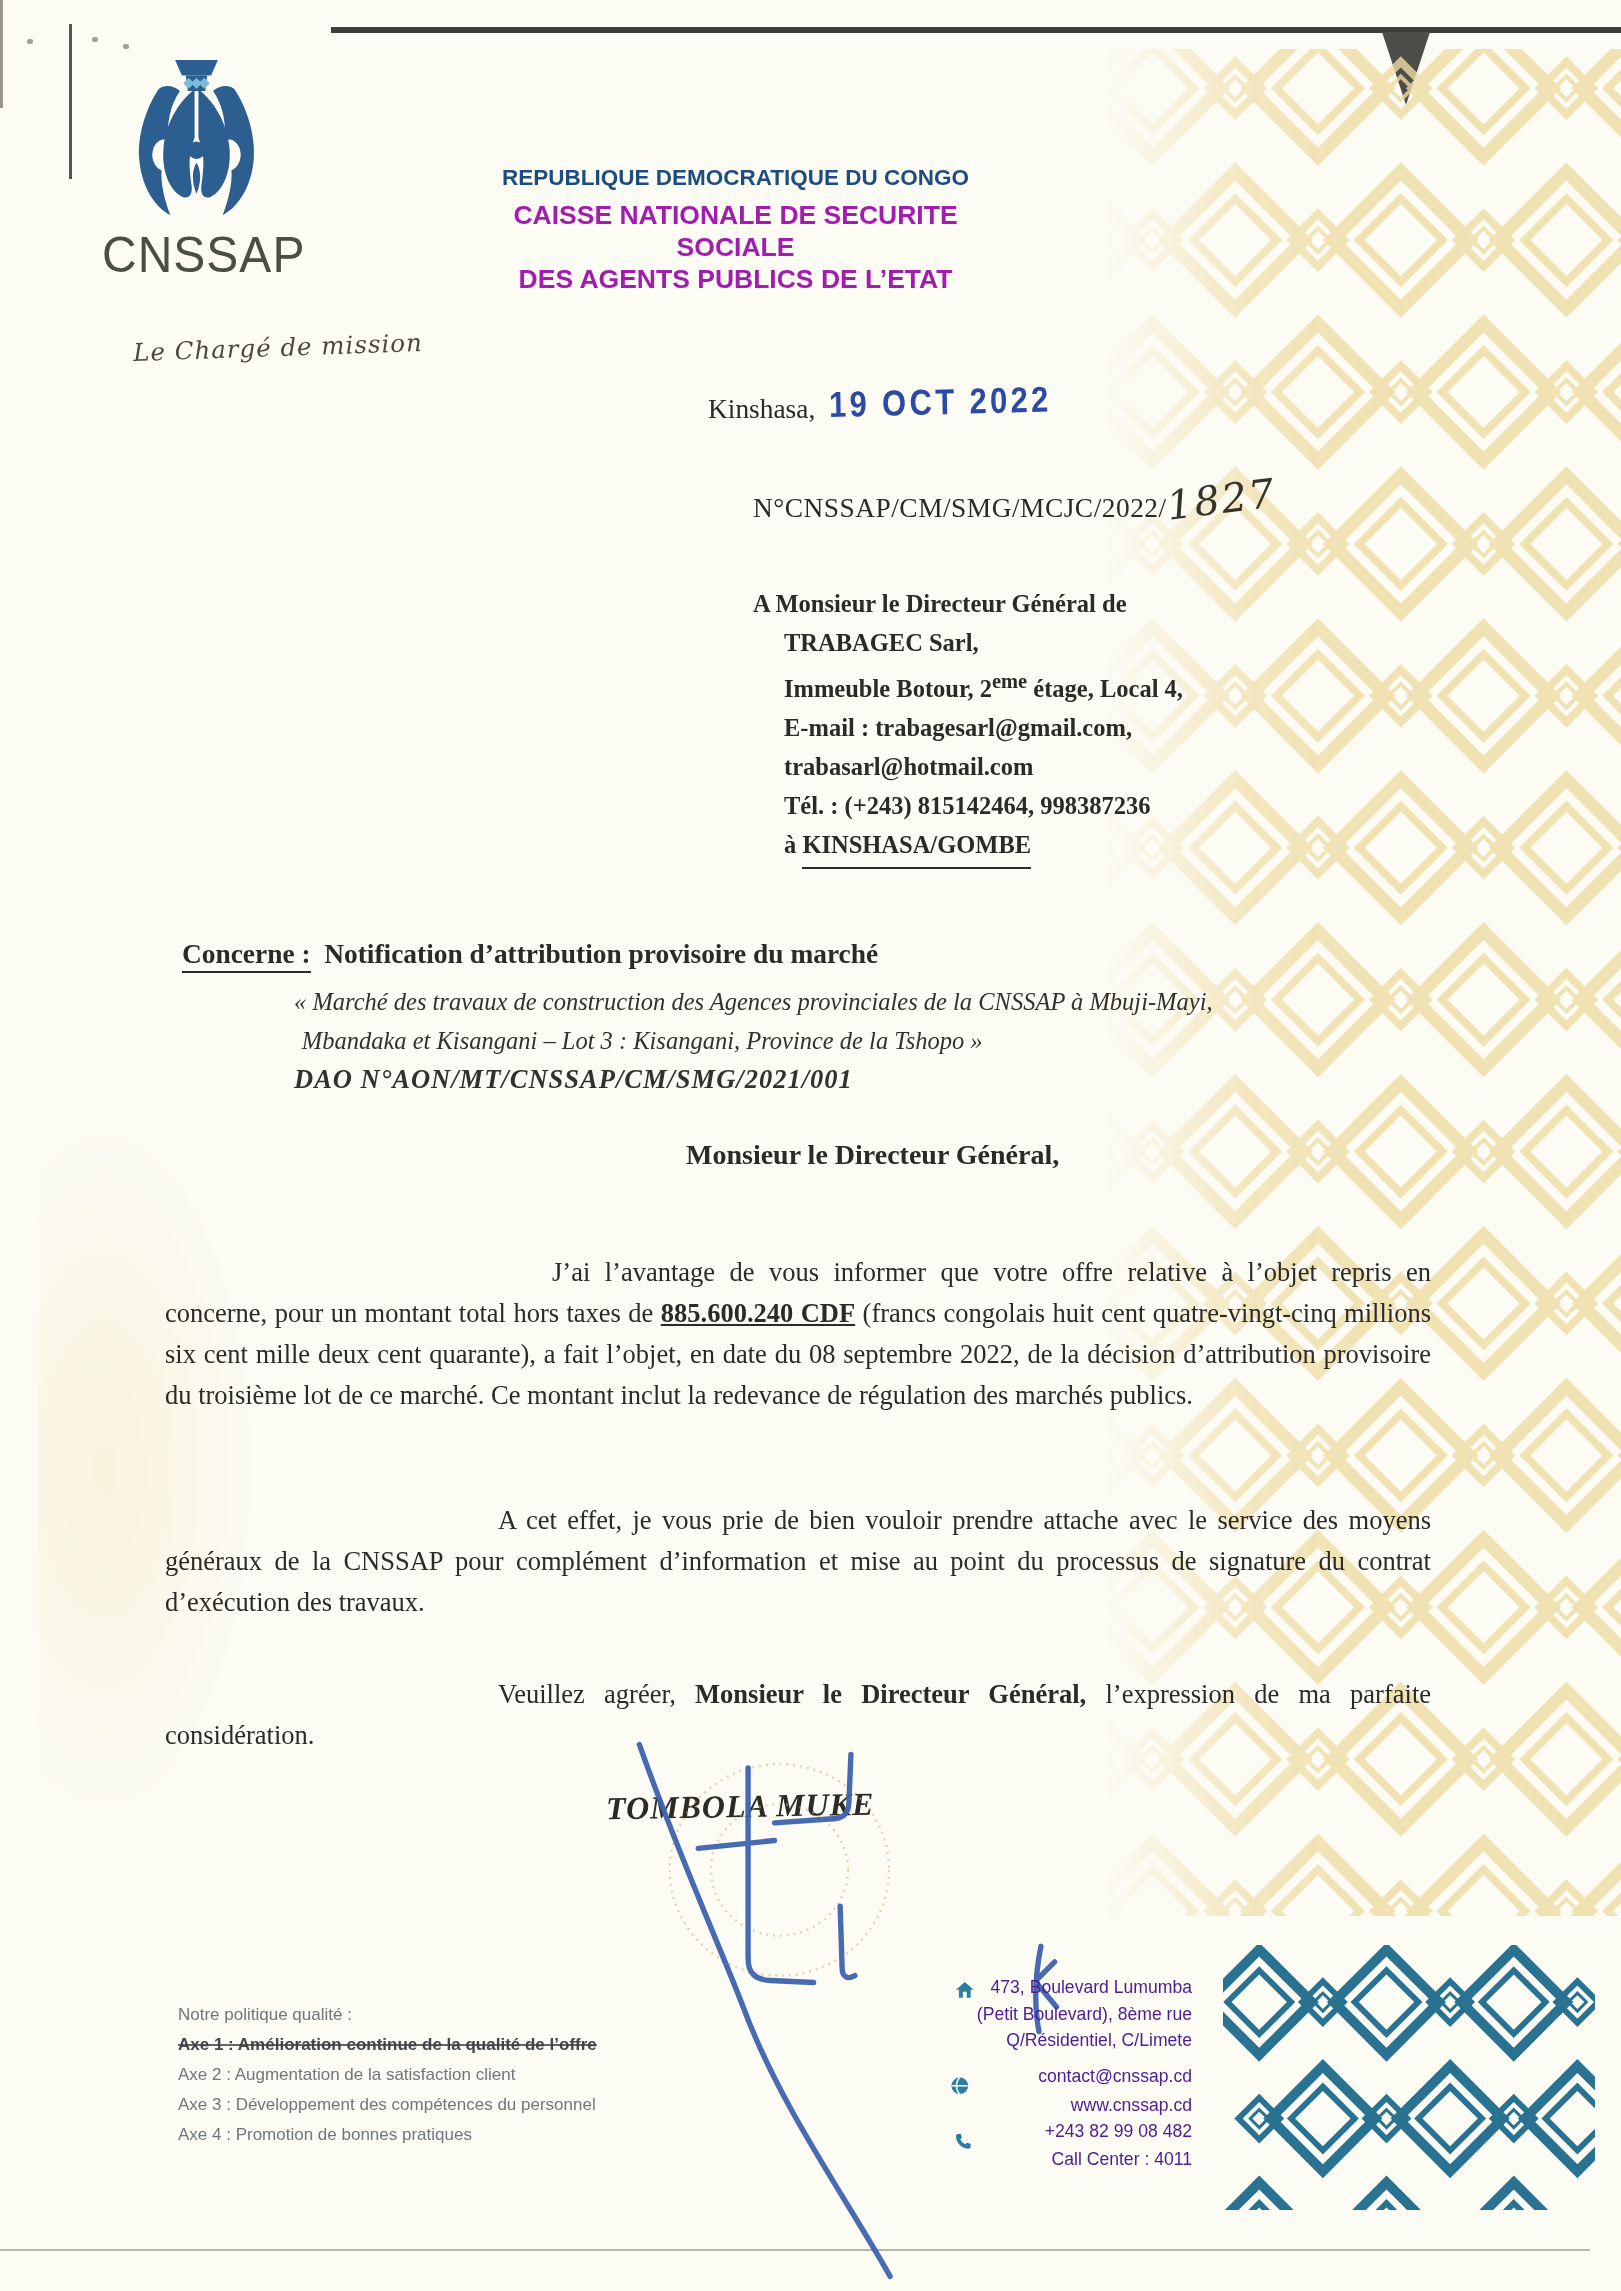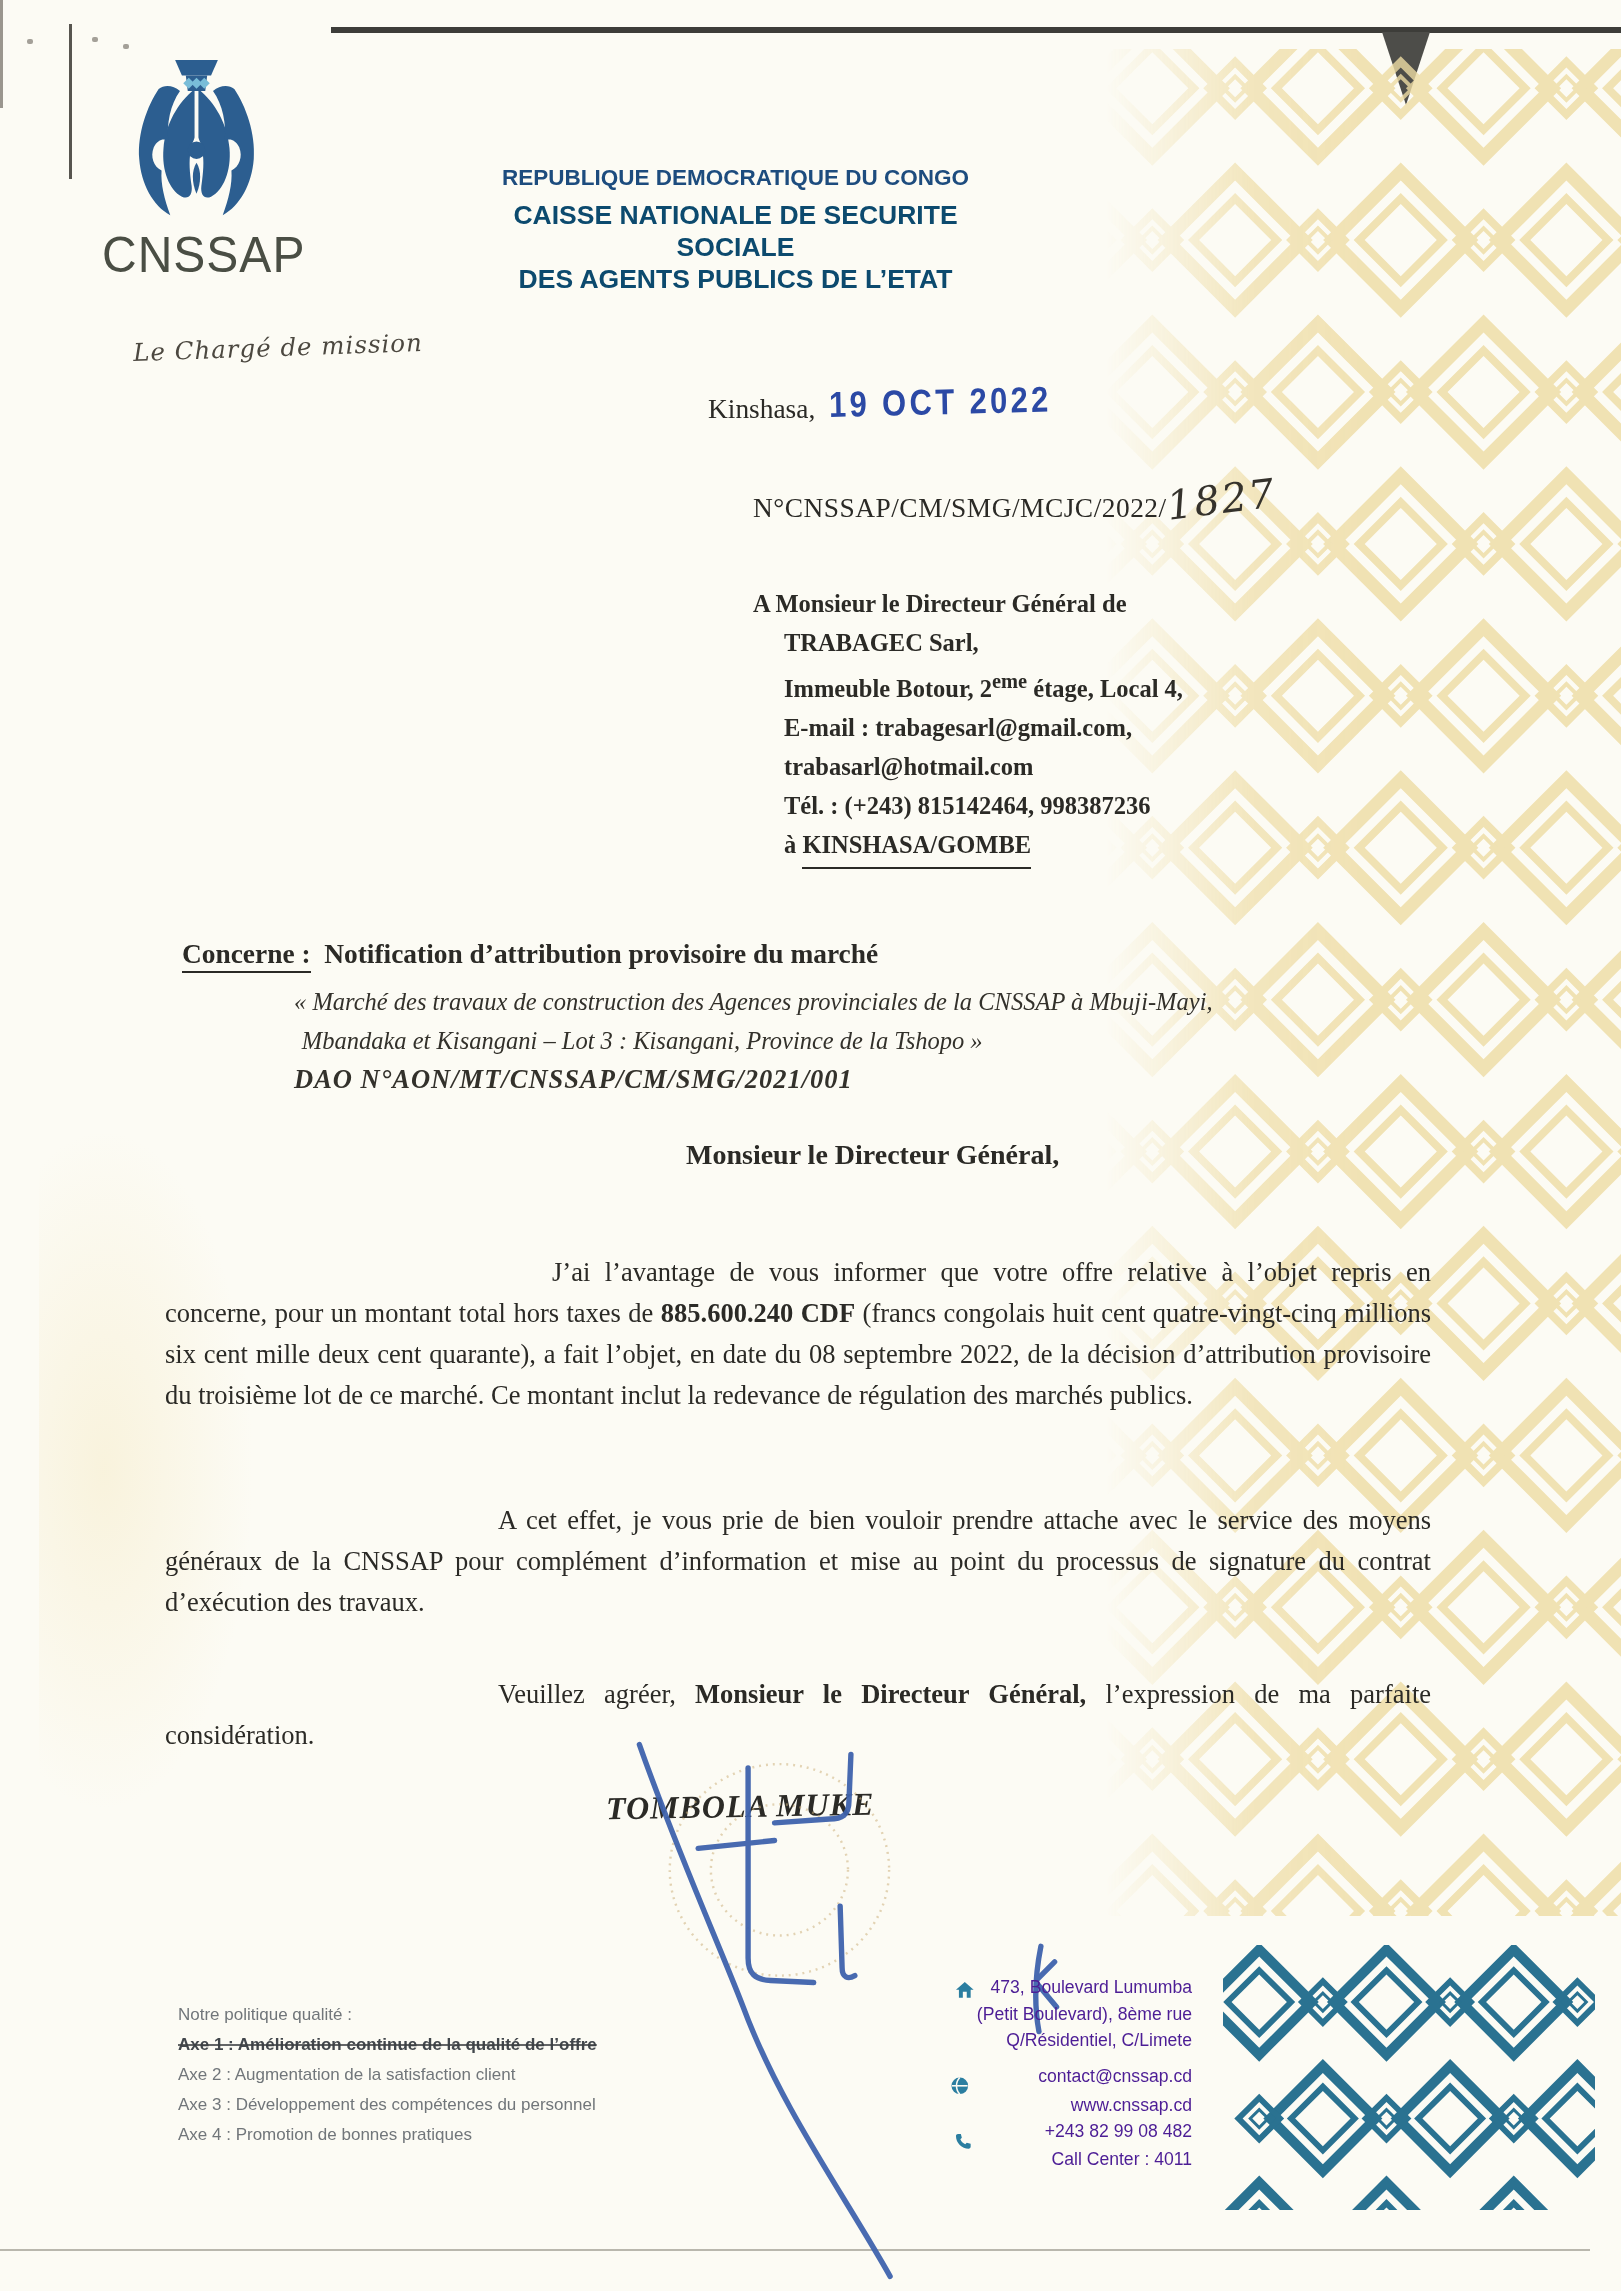--- a/index.html
+++ b/index.html
@@ -26,21 +26,21 @@
   .logo-svg{left:114px; top:55px;}
   .logo-word{left:102px; top:227px; width:196px; text-align:center;
     font-family:"Liberation Sans", sans-serif; font-size:48px; color:#4a4e44;
     letter-spacing:1px; transform:scaleY(1.06);}
   .sender-role{left:133px; top:333px; font-family:"DejaVu Serif", serif;
     font-style:italic; font-size:24.5px; color:#4c4840; transform:rotate(-2deg);
     letter-spacing:1px;}
   .org-block{left:461px; top:165px; width:549px; text-align:center;
     font-family:"Liberation Sans", sans-serif; font-weight:700;}
   .org-country{font-size:22.5px; color:#1d4c7e; margin-bottom:7.8px;}
-  .org-name{font-size:26.5px; color:#0c4a6e; line-height:32px;}
+  .org-name{font-size:26.5px; color:#a21caf; line-height:32px;}
 
   
   .gold-wrap{left:1106px; top:49px; width:516px; height:1867px; opacity:.8;
     -webkit-mask-image:linear-gradient(90deg, rgba(0,0,0,0) 0px, rgba(0,0,0,.85) 147px, #000 255px);
     mask-image:linear-gradient(90deg, rgba(0,0,0,0) 0px, rgba(0,0,0,.85) 147px, #000 255px);}
 
   
   .dateline-city{left:708px; top:394px; font-size:27.4px;}
   .date-stamp{left:829px; top:384px; font-family:"Liberation Sans", sans-serif;
     font-weight:700; font-size:36px; color:#2b49a5; letter-spacing:3.9px;
@@ -62,21 +62,21 @@
     font-style:italic; font-size:24.5px; line-height:39px; color:#33312b;}
   .subject-dao{font-weight:700; font-size:26.5px; letter-spacing:1px; font-style:italic;}
 
   
   .salutation{left:686px; top:1139px; font-size:28px; font-weight:700;}
   .para{left:165px; width:1266px; font-size:26.5px; line-height:41px;
     text-align:justify; color:#2b2a26;}
   .p1{top:1225px; text-indent:387px;}
   .p2{top:1473px; text-indent:333px;}
   .closing{top:1647px; text-indent:333px;}
-  .amount{font-weight:700;}
+  .amount{font-weight:700;text-decoration:underline;}
 
   
   .signer-name{left:606px; top:1788px; font-size:32px; font-weight:700;
     font-style:italic; letter-spacing:1px; transform:rotate(-1deg);}
   .sig-svg{left:549px; top:1723px;}
 
   
   .quality{left:178px; top:2000px; font-family:"Liberation Sans", sans-serif;
     font-size:17px; color:#71767a; line-height:30px;}
   .axe1{color:#42474c; font-weight:700; text-decoration:line-through;

